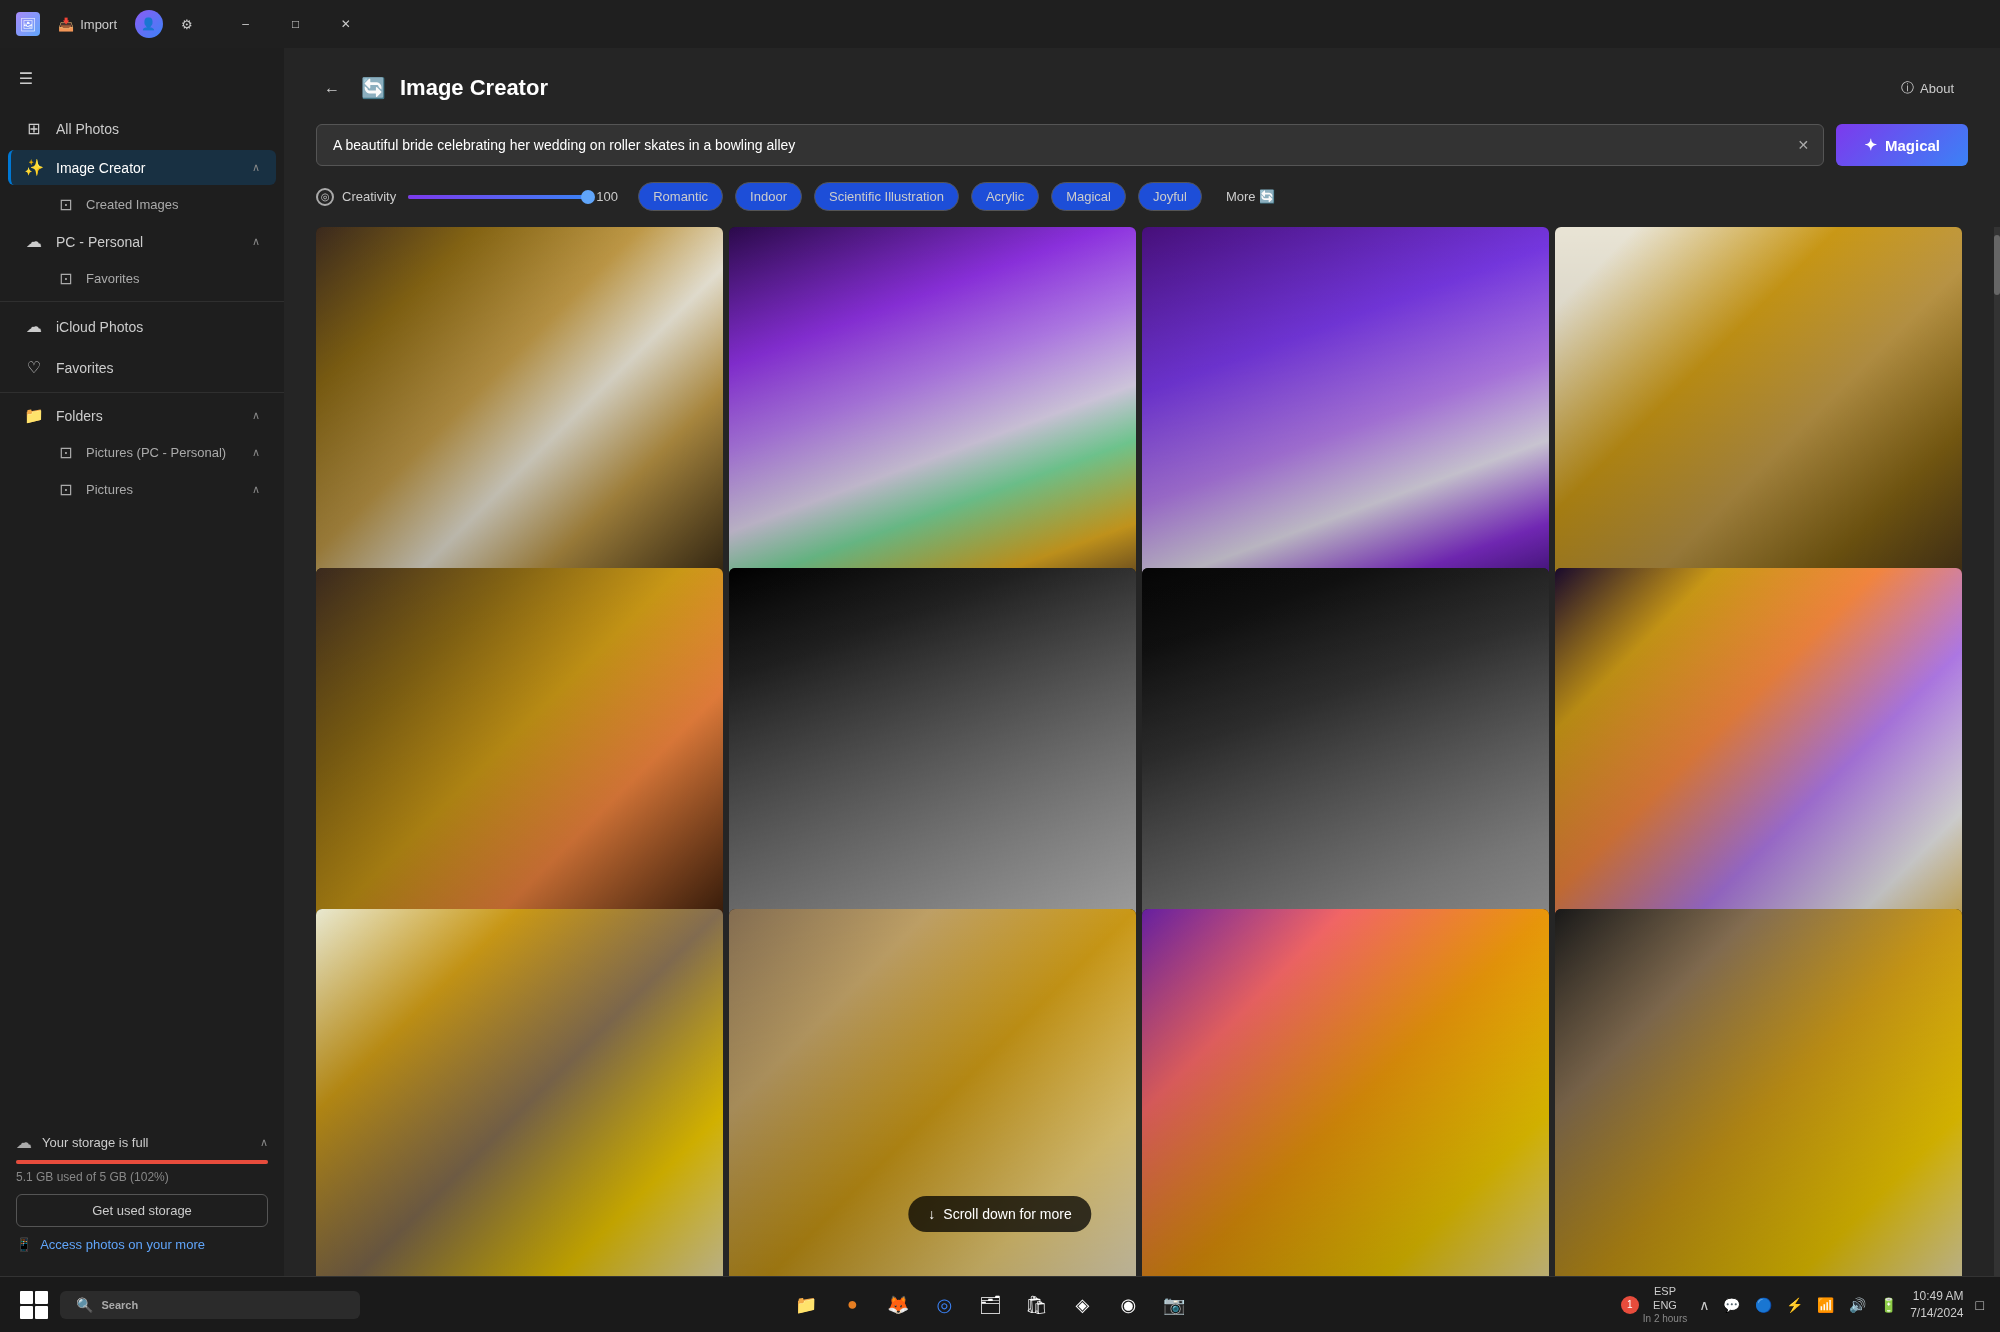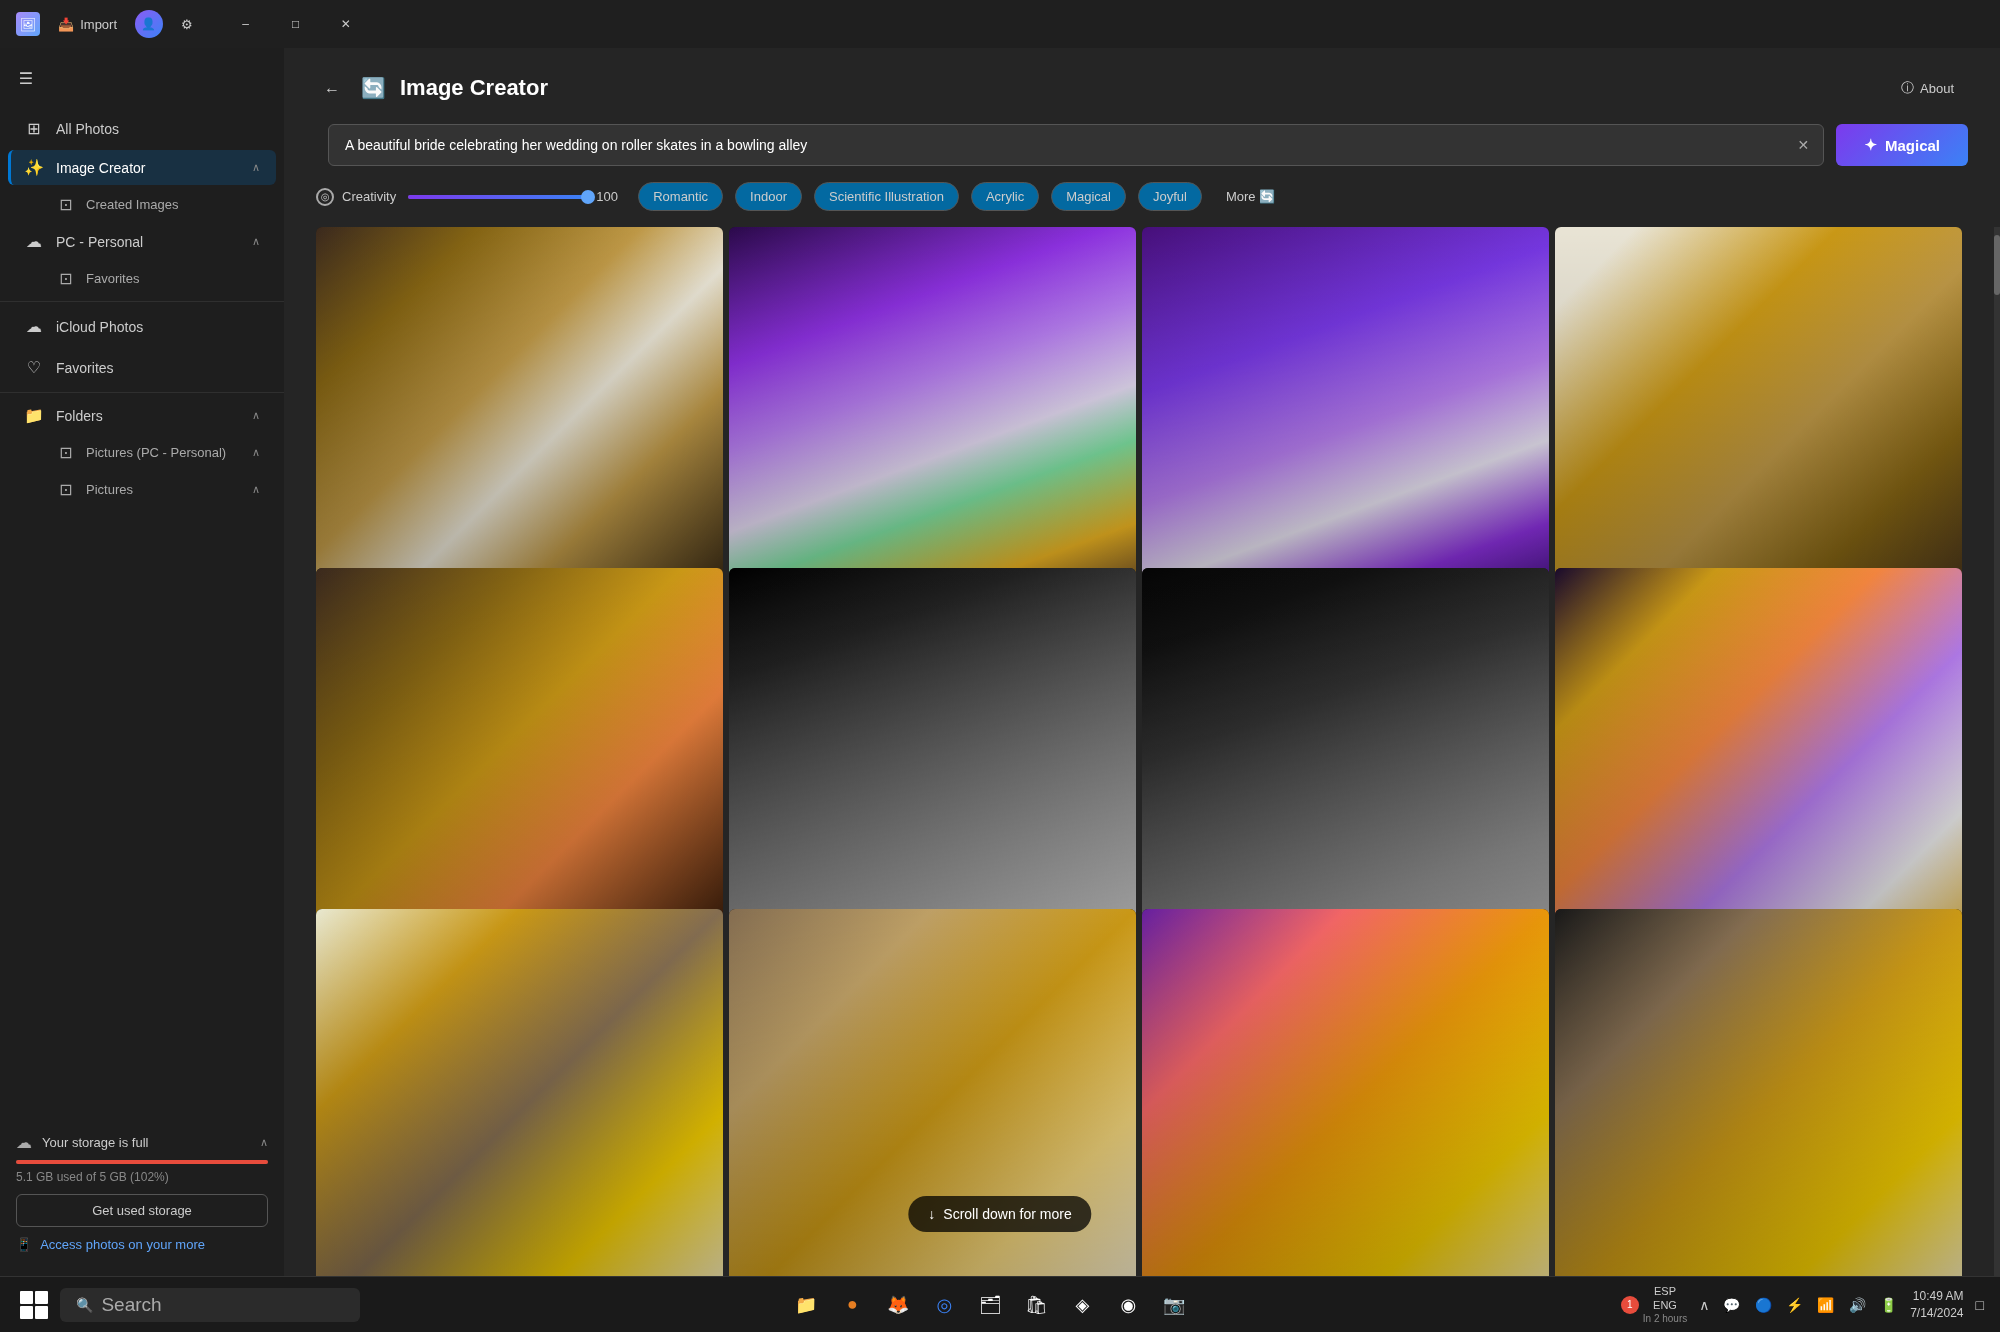--- a/index.html
+++ b/index.html
@@ -281,21 +281,20 @@
     
     .search-bar-container {
       display: flex;
       gap: 12px;
       margin-bottom: 16px;
       align-items: center;
     }
     .prompt-input-wrapper {
       flex: 1;
       position: relative;
-      margin-left: 12px;
     }
     .prompt-input {
       width: 100%;
       background: #333;
       border: 1px solid #555;
       border-radius: 6px;
       padding: 12px 40px 12px 16px;
       color: #fff;
       font-size: 14px;
       outline: none;
@@ -382,21 +381,21 @@
       transform: translateX(-50%);
       cursor: pointer;
     }
     .slider-value {
       font-size: 13px;
       color: #ccc;
       min-width: 30px;
     }
     .filter-chip {
       padding: 6px 14px;
-      background: #0369a1;
+      background: #1d4ed8;
       border: 1px solid #555;
       border-radius: 20px;
       font-size: 13px;
       color: #ccc;
       cursor: pointer;
       white-space: nowrap;
     }
     .more-btn {
       display: flex;
       align-items: center;
@@ -495,22 +494,23 @@
       background: rgba(255,255,255,0.08);
       border-radius: 6px;
       cursor: pointer;
       min-width: 300px;
     }
     .taskbar-search-icon {
       font-size: 14px;
       color: #aaa;
     }
     .taskbar-search-text {
-      font-size: 19px;
+      font-size: 11px;
       color: #aaa;
+      font-weight: bold;
     }
     .taskbar-center {
       flex: 1;
       display: flex;
       align-items: center;
       justify-content: center;
       gap: 6px;
     }
     .taskbar-app {
       width: 40px;

